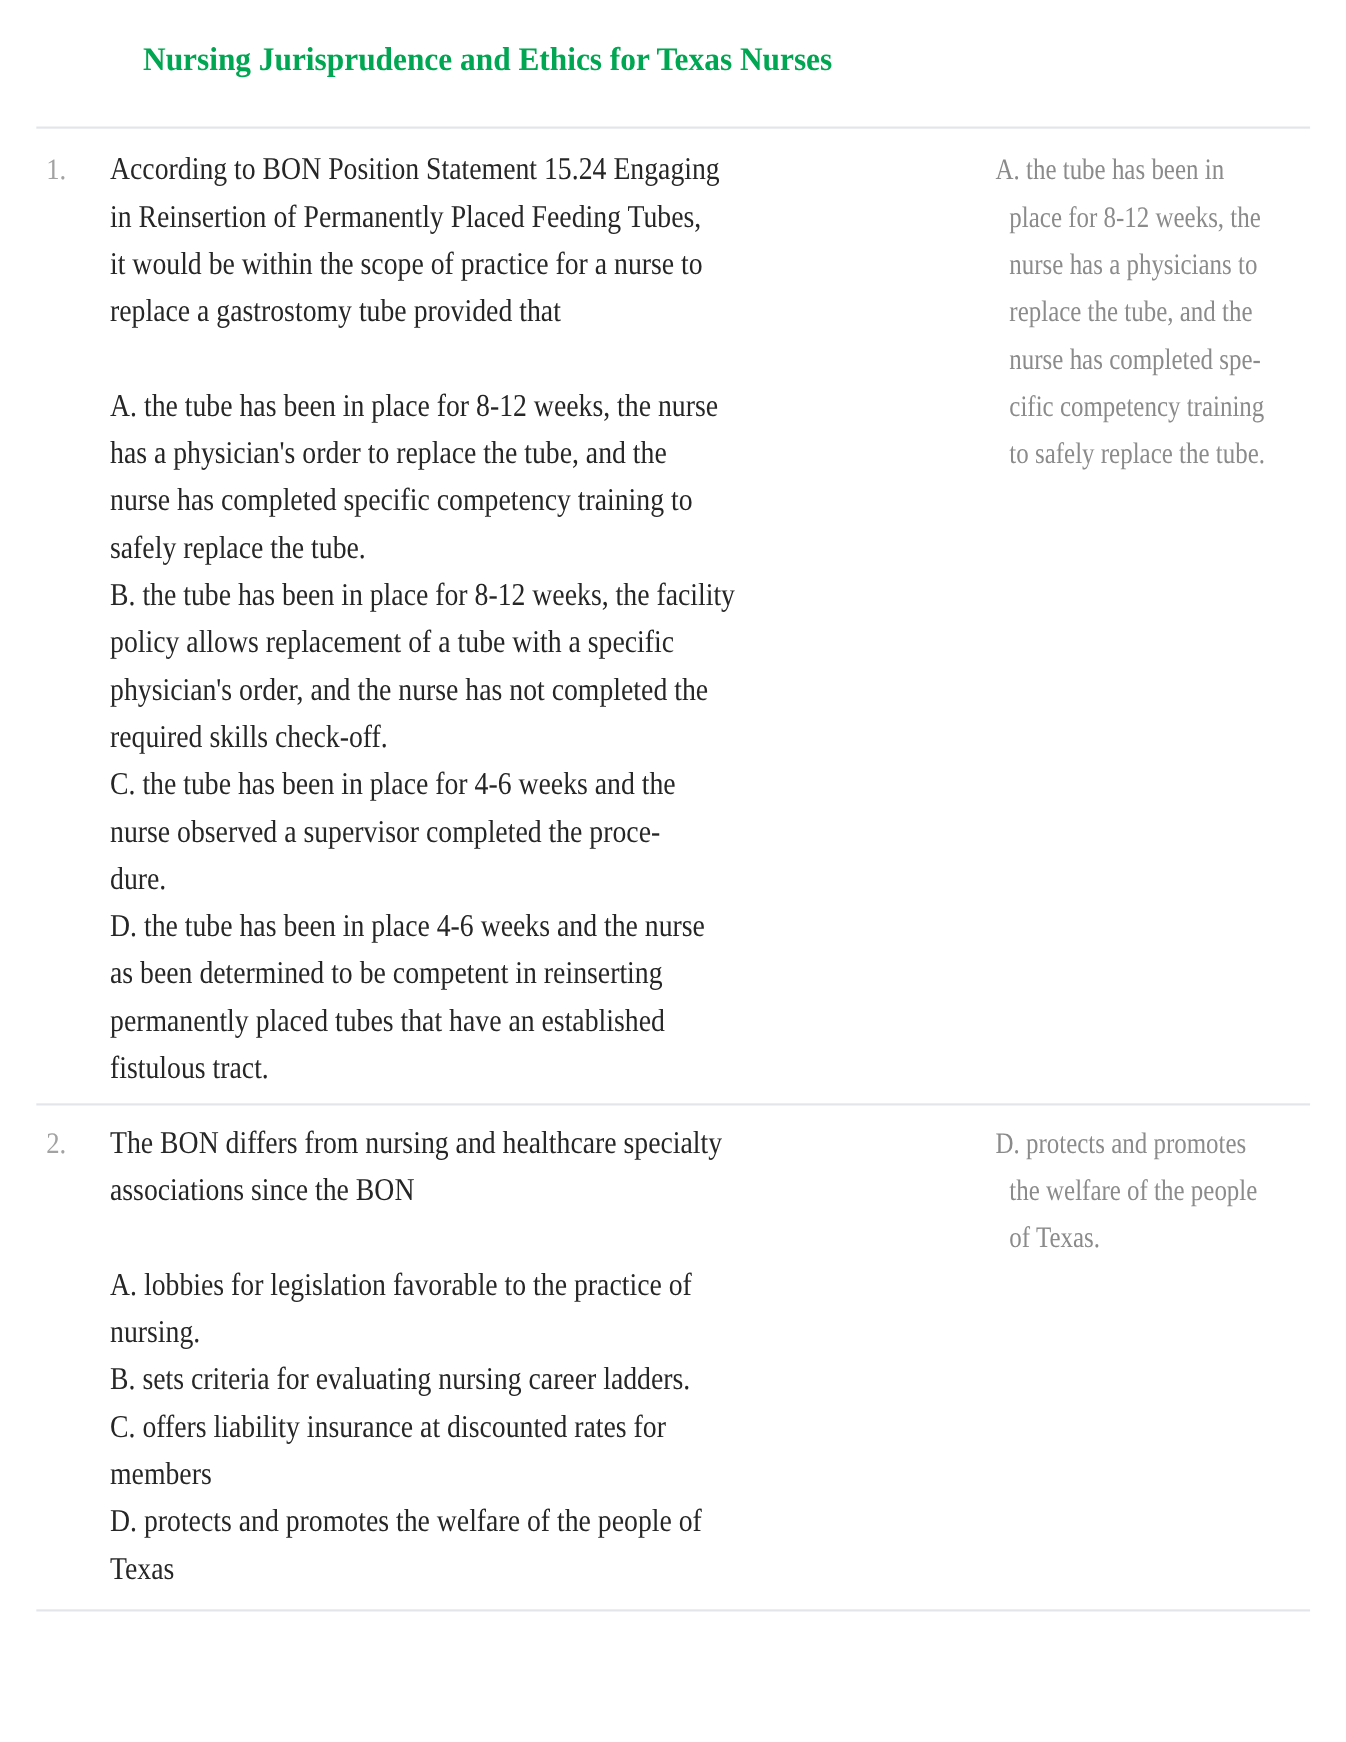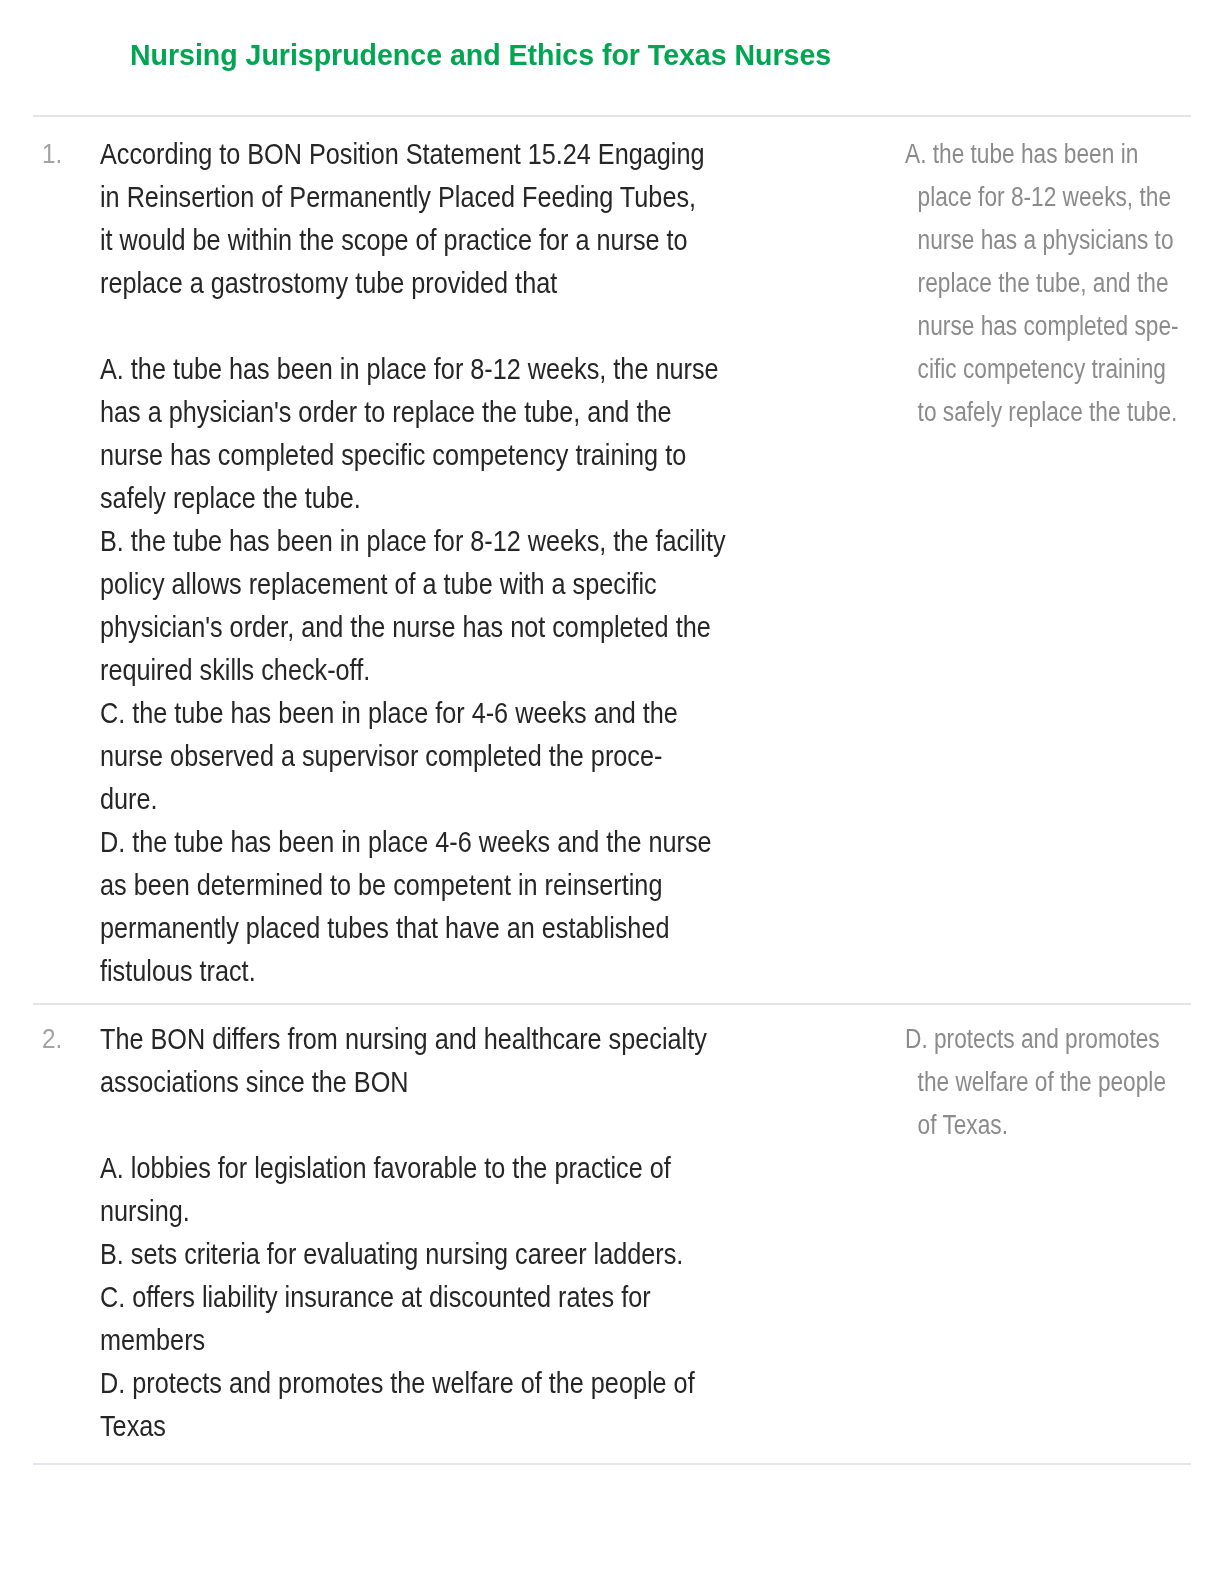--- a/index.html
+++ b/index.html
@@ -5,21 +5,21 @@
   html, body {
     margin: 0;
     padding: 0;
     background: #ffffff;
   }
   .page {
     position: relative;
     width: 1224px;
     height: 1504px;
     background: #ffffff;
-    font-family: Liberation Sans, sans-serif;
+    font-family: Liberation Serif, serif;
     overflow: hidden;
   }
   .doc-title {
     position: absolute;
     left: 130px;
     top: 36px;
     margin: 0;
     font-size: 30px;
     line-height: 38px;
     font-weight: 700;

